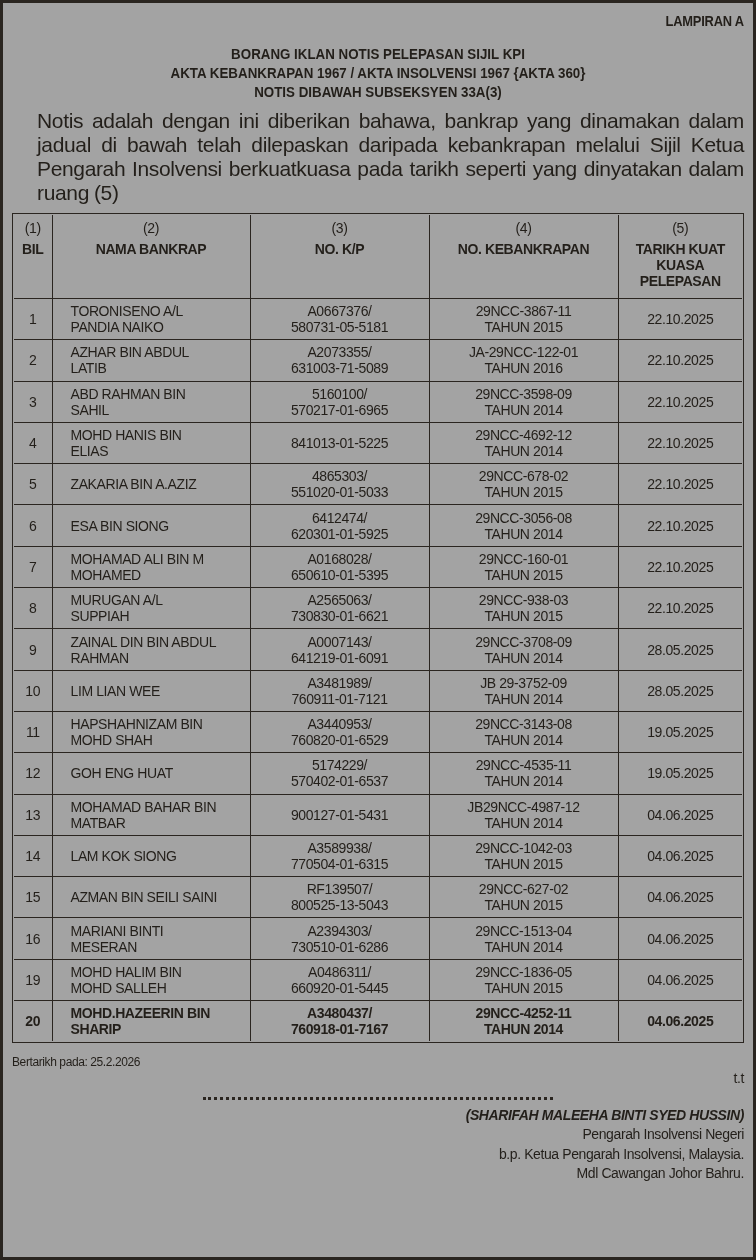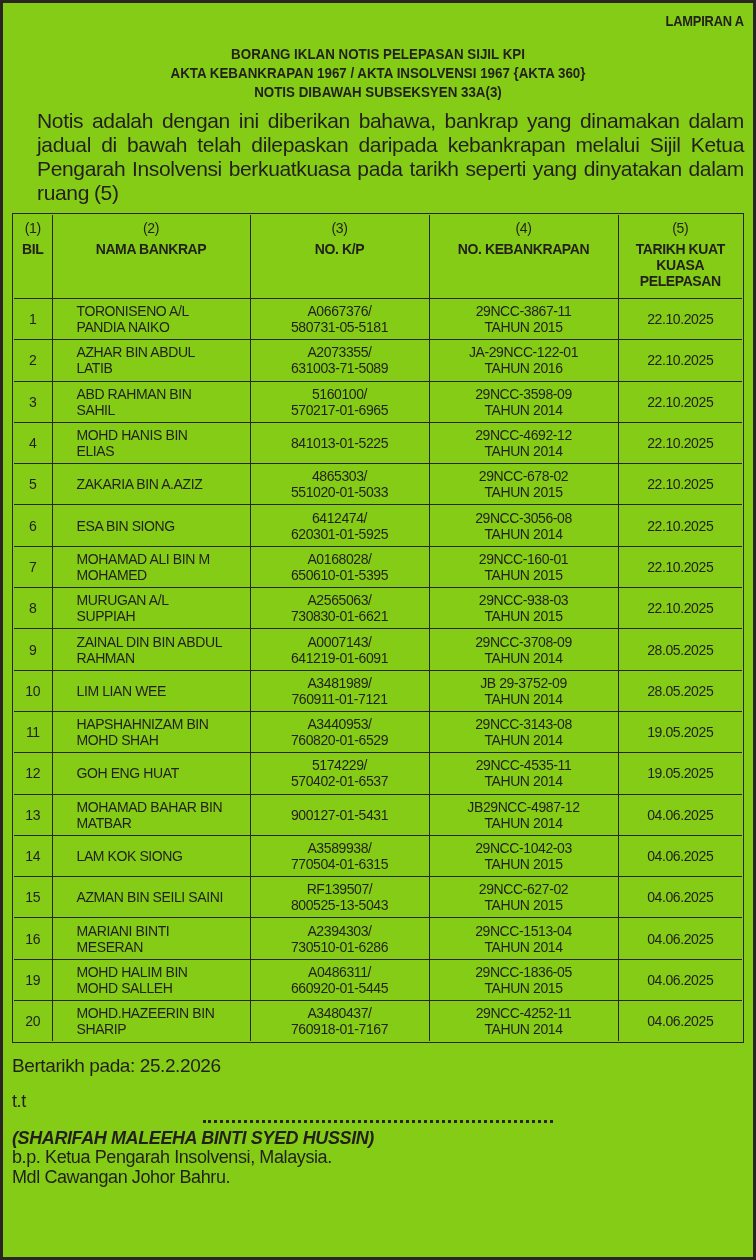--- a/index.html
+++ b/index.html
@@ -14,21 +14,21 @@
       font-family: "Liberation Sans", "DejaVu Sans", sans-serif;
       color: #231f1a;
     }
     .page {
       position: relative;
       box-sizing: border-box;
       width: 756px;
       height: 1260px;
       border: 3px solid #2a2520;
       border-top-width: 3px;
-      background: #84cc16;
+      background: #a3a3a3;
       padding: 4px 9px 0 9px;
     }
     .lampiran {
       text-align: right;
       font-weight: bold;
       font-size: 14px;
       letter-spacing: -0.2px;
       margin-top: 3px;
       height: 22px;
       line-height: 22px;
@@ -65,55 +65,55 @@
       table-layout: fixed;
     }
     th, td {
       border: 1.2px solid #2a2520;
       font-size: 14px;
       letter-spacing: -0.4px;
       padding: 0 3px;
       vertical-align: middle;
     }
     table tr:first-child th { border-top: none; }
-    table tr:last-child td { border-bottom: none; }
+    table tr:last-child td { border-bottom: none; font-weight: bold; }
     table tr th:first-child, table tr td:first-child { border-left: none; }
     table tr th:last-child, table tr td:last-child { border-right: none; }
 
     th {
       height: 78px;
       vertical-align: top;
       text-align: center;
       font-weight: normal;
       padding-top: 5px;
     }
     th .num { display: block; font-size: 14px; line-height: 17px; }
     th .lbl { display: block; font-weight: bold; line-height: 16px; margin-top: 4px; }
     td {
       height: 40.3px;
       line-height: 16px;
     }
     td.bil { text-align: center; }
-    td.name { text-align: left; padding-left: 24px; }
+    td.name { text-align: left; padding-left: 18px; }
     td.kp, td.keb, td.date { text-align: center; }
     col.c1 { width: 38px; }
     col.c2 { width: 198px; }
     col.c3 { width: 179px; }
     col.c4 { width: 189px; }
     col.c5 { width: auto; }
 
     .dated {
-      font-size: 19px;
+      font-size: 12px;
       letter-spacing: -0.4px;
       margin-top: 12px;
     }
     .sign {
-      text-align: left;
-      margin-top: 15px;
-      font-size: 18px;
+      text-align: right;
+      margin-top: 0;
+      font-size: 14px;
       letter-spacing: -0.4px;
     }
     .sign .tt { line-height: 18px; }
     .sign .dots {
       width: 350px;
       margin: 10px auto 0 auto;
       border-top: 3px dotted #2a2520;
       height: 0;
     }
     .sign .officer {
@@ -455,16 +455,17 @@
         </tbody>
     </table>
   </div>
 
   <div class="dated">Bertarikh pada: 25.2.2026</div>
 
   <div class="sign">
     <div class="tt">t.t</div>
     <div class="dots"></div>
     <div class="officer">(SHARIFAH MALEEHA BINTI SYED HUSSIN)</div>
+    <div class="line">Pengarah Insolvensi Negeri</div>
     <div class="line">b.p. Ketua Pengarah Insolvensi, Malaysia.</div>
     <div class="line">Mdl Cawangan Johor Bahru.</div>
   </div>
 </div>
 
 </body></html>

